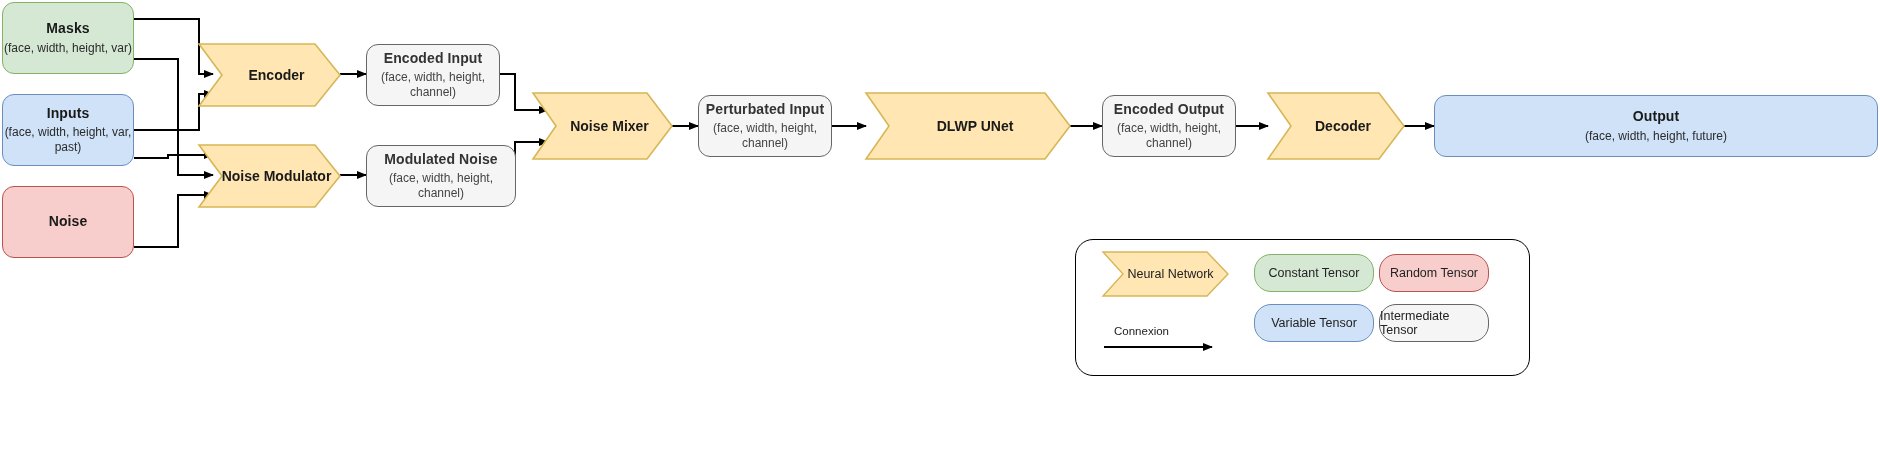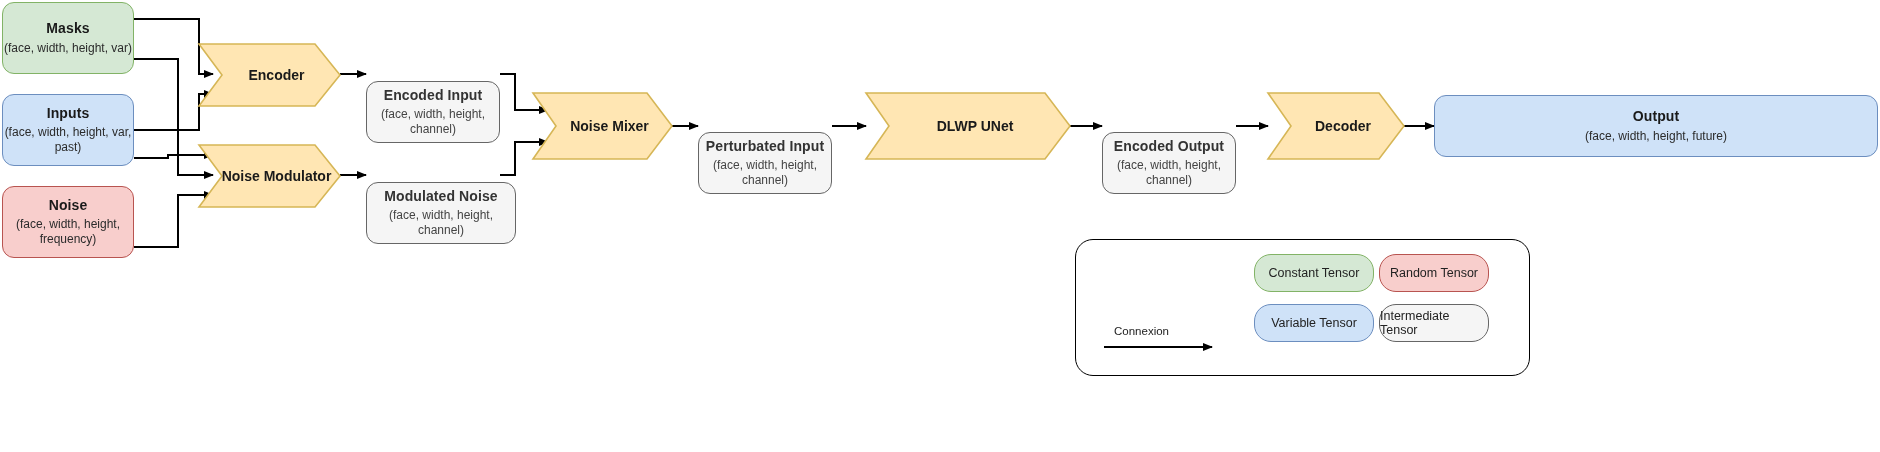--- a/index.html
+++ b/index.html
@@ -48,21 +48,21 @@
   }
   .node .sub {
     font-size: 12px;
     color: #2b2b2b;
     margin-top: 3px;
   }
 
   .n-green  { background: #d5e8d4; border-color: #82b366; }
   .n-blue   { background: #cfe2f8; border-color: #6c8ebf; }
   .n-red    { background: #f8cecc; border-color: #b85450; justify-content: center; }
-  .n-gray   { background: #f5f5f5; border-color: #666666; margin-top: 37px; }
+  .n-gray   { background: #f5f5f5; border-color: #666666; }
   .n-gray .ttl { color: #333333; font-weight: bold; }
   .n-gray .sub { color: #444444; }
 
   
   .chev {
     position: absolute;
     box-sizing: border-box;
     display: flex;
     align-items: center;
     justify-content: center;
@@ -166,21 +166,20 @@
     <div class="sub">(face, width, height, var)</div>
   </div>
 
   <div class="node n-blue" style="left:2px;  top:94px;  width:132px; height:72px;">
     <div class="ttl">Inputs</div>
     <div class="sub">(face, width, height, var, past)</div>
   </div>
 
   <div class="node n-red" style="left:2px;  top:186px; width:132px; height:72px;">
     <div class="ttl">Noise</div>
-    <div class="sub">(face, width, height, frequency)</div>
   </div>
 
   <div class="chev" style="left:199px; top:44px; width:141px; height:62px;">
     <svg width="141" height="62" viewBox="0 0 141 62" preserveAspectRatio="none">
       <polygon points="0,0 116,0 141,31 116,62 0,62 23,31" fill="#ffe6b3" stroke="#d6b656" stroke-width="1.6"></polygon>
     </svg>
     <span class="clbl">Encoder</span>
   </div>
 
   <div class="chev" style="left:199px; top:145px; width:141px; height:62px;">
@@ -231,20 +230,26 @@
     <div class="sub">(face, width, height, channel)</div>
   </div>
 
   <div class="node n-blue" style="left:1434px; top:95px; width:444px; height:62px;">
     <div class="ttl">Output</div>
     <div class="sub">(face, width, height, future)</div>
   </div>
 
   <div id="legend" style="left:1075px; top:239px; width:455px; height:137px;">
 
+    <div class="lg-chev" style="left:27px; top:12px; width:125px; height:44px;">
+      <svg width="125" height="44" viewBox="0 0 125 44" preserveAspectRatio="none">
+        <polygon points="0,0 104,0 125,22 104,44 0,44 20,22" fill="#ffe6b3" stroke="#d6b656" stroke-width="1.4"></polygon>
+      </svg>
+      <span>Neural Network</span>
+    </div>
 
     <div class="lg-conn-label" style="left:38px; top:85px;">Connexion</div>
     <svg style="position:absolute; left:28px; top:100px; width:118px; height:14px;" viewBox="0 0 118 14">
       <defs>
         <marker id="ah2" markerWidth="10" markerHeight="8" refX="9" refY="4" orient="auto" markerUnits="userSpaceOnUse">
           <path d="M0,0 L10,4 L0,8 z" fill="#000"></path>
         </marker>
       </defs>
       <path d="M0,7 L108,7" stroke="#000" stroke-width="2" fill="none" marker-end="url(#ah2)"></path>
     </svg>

